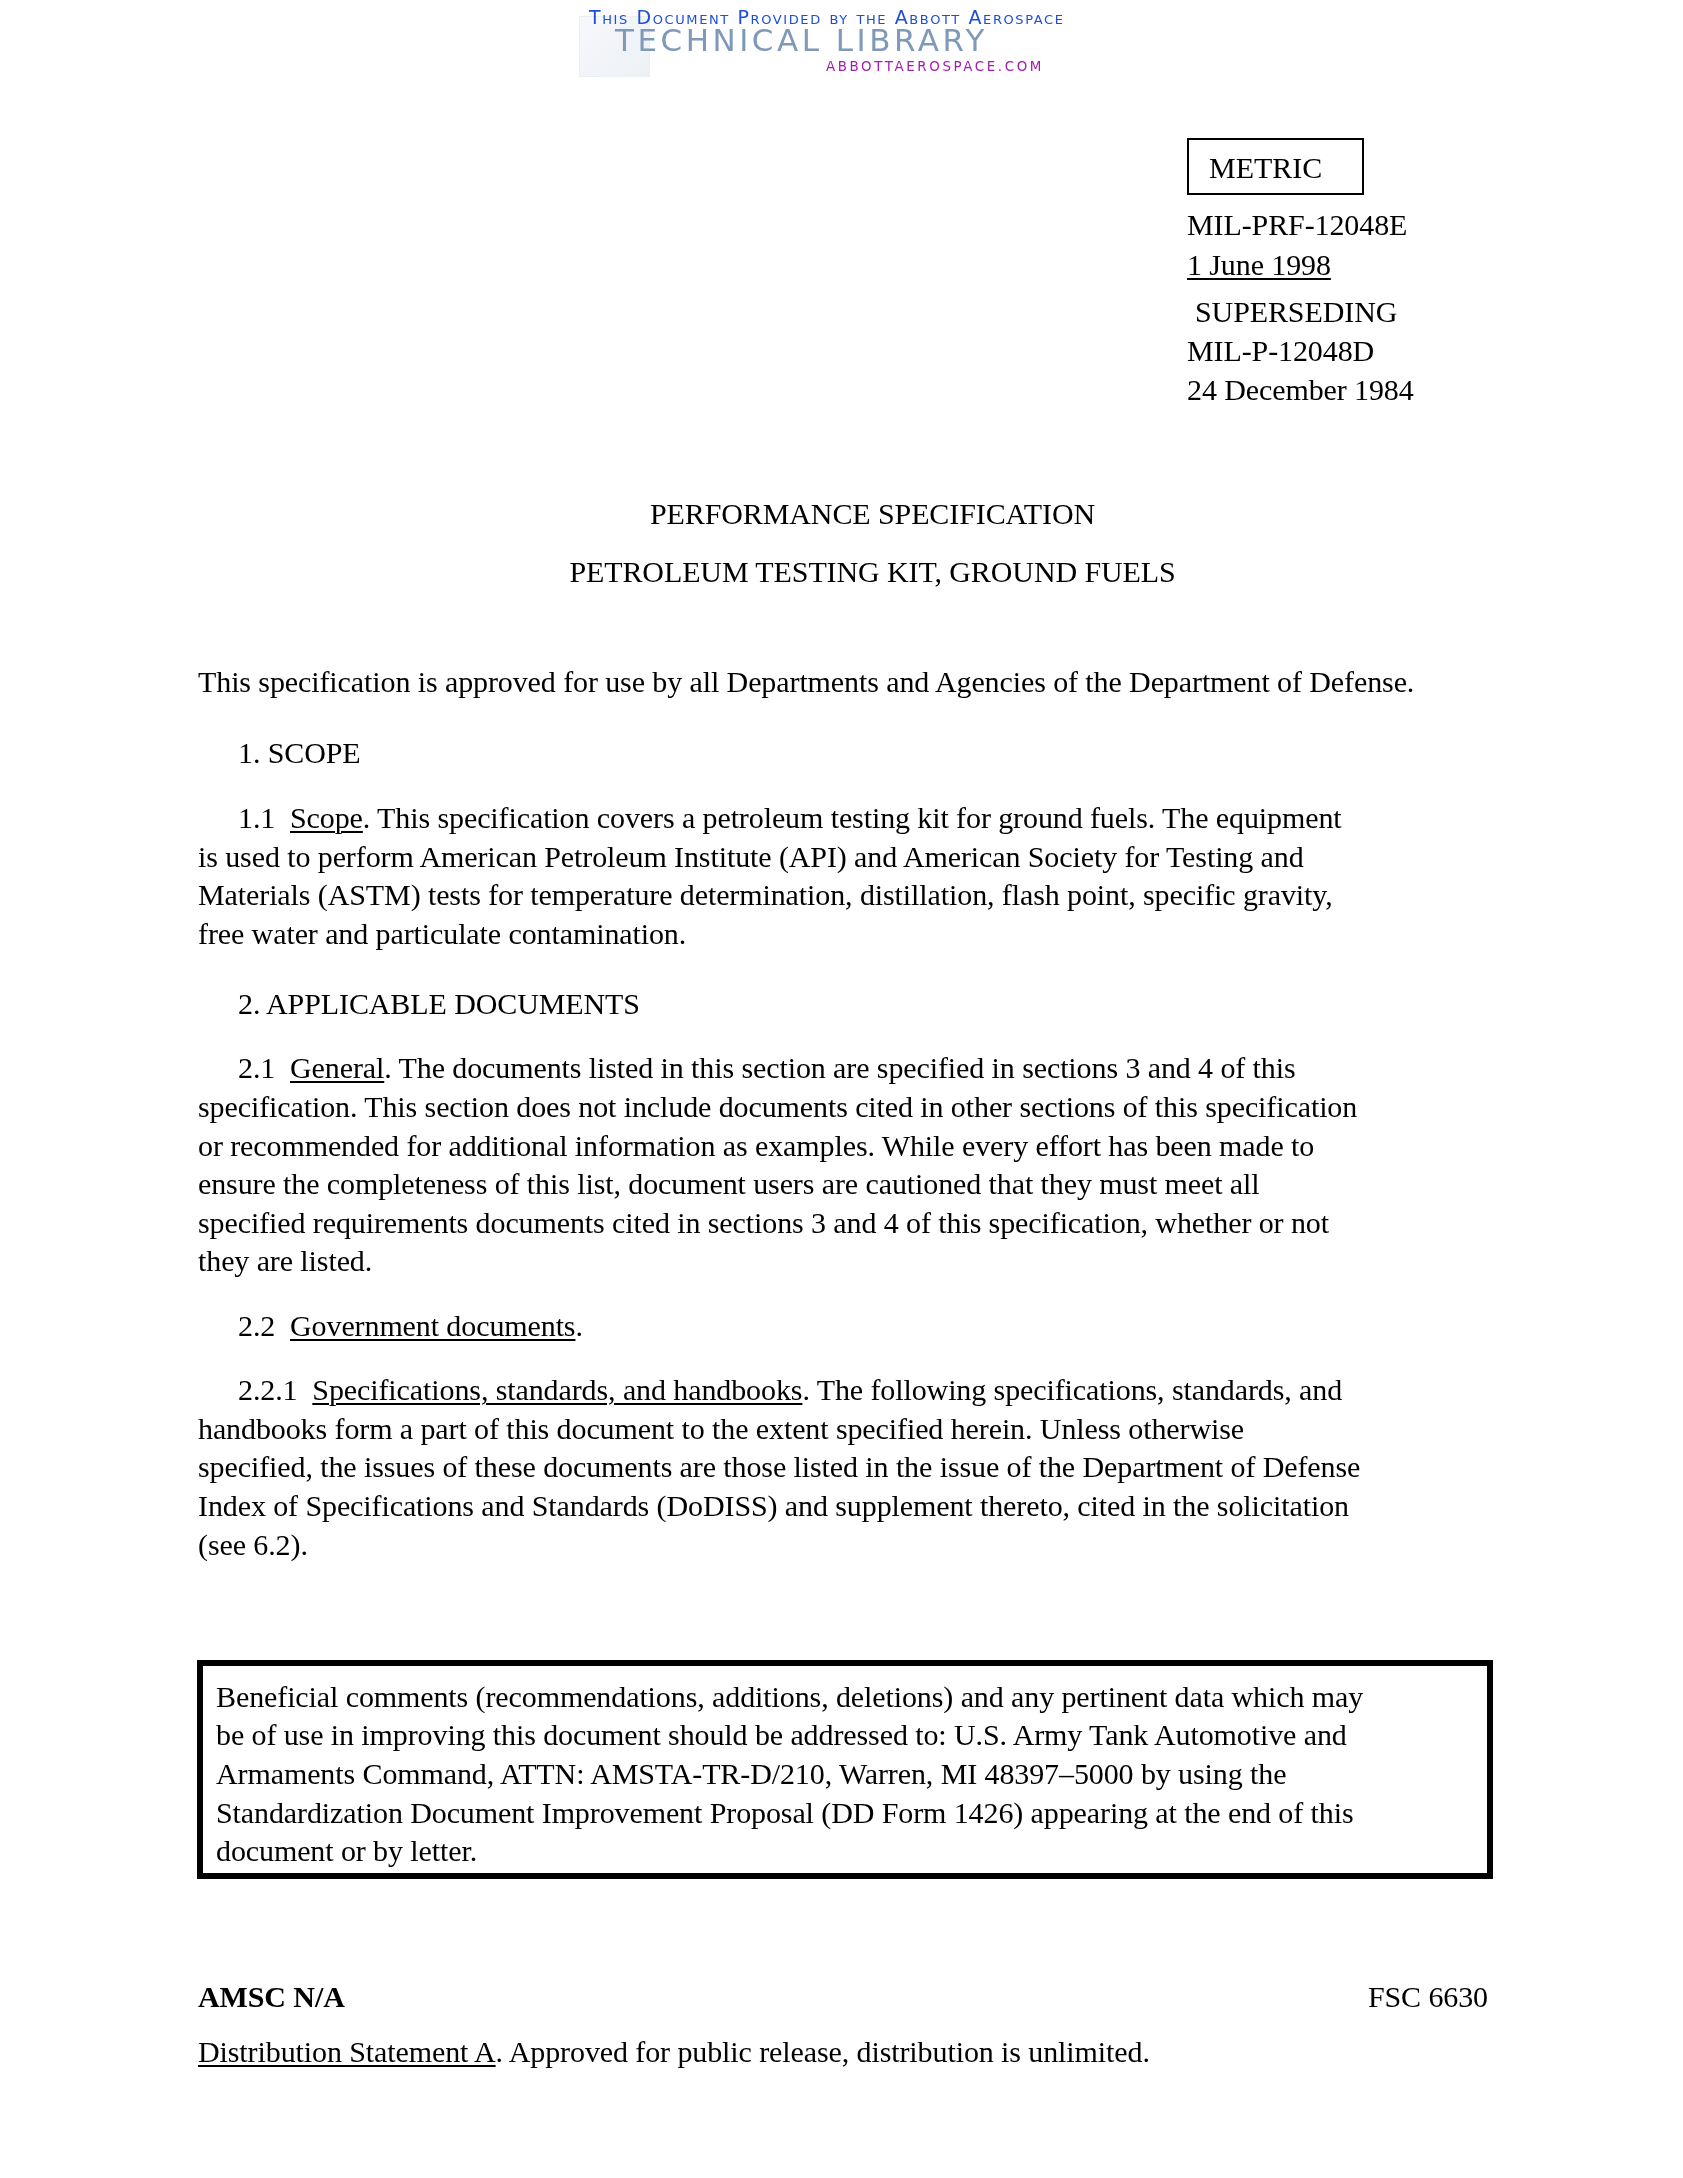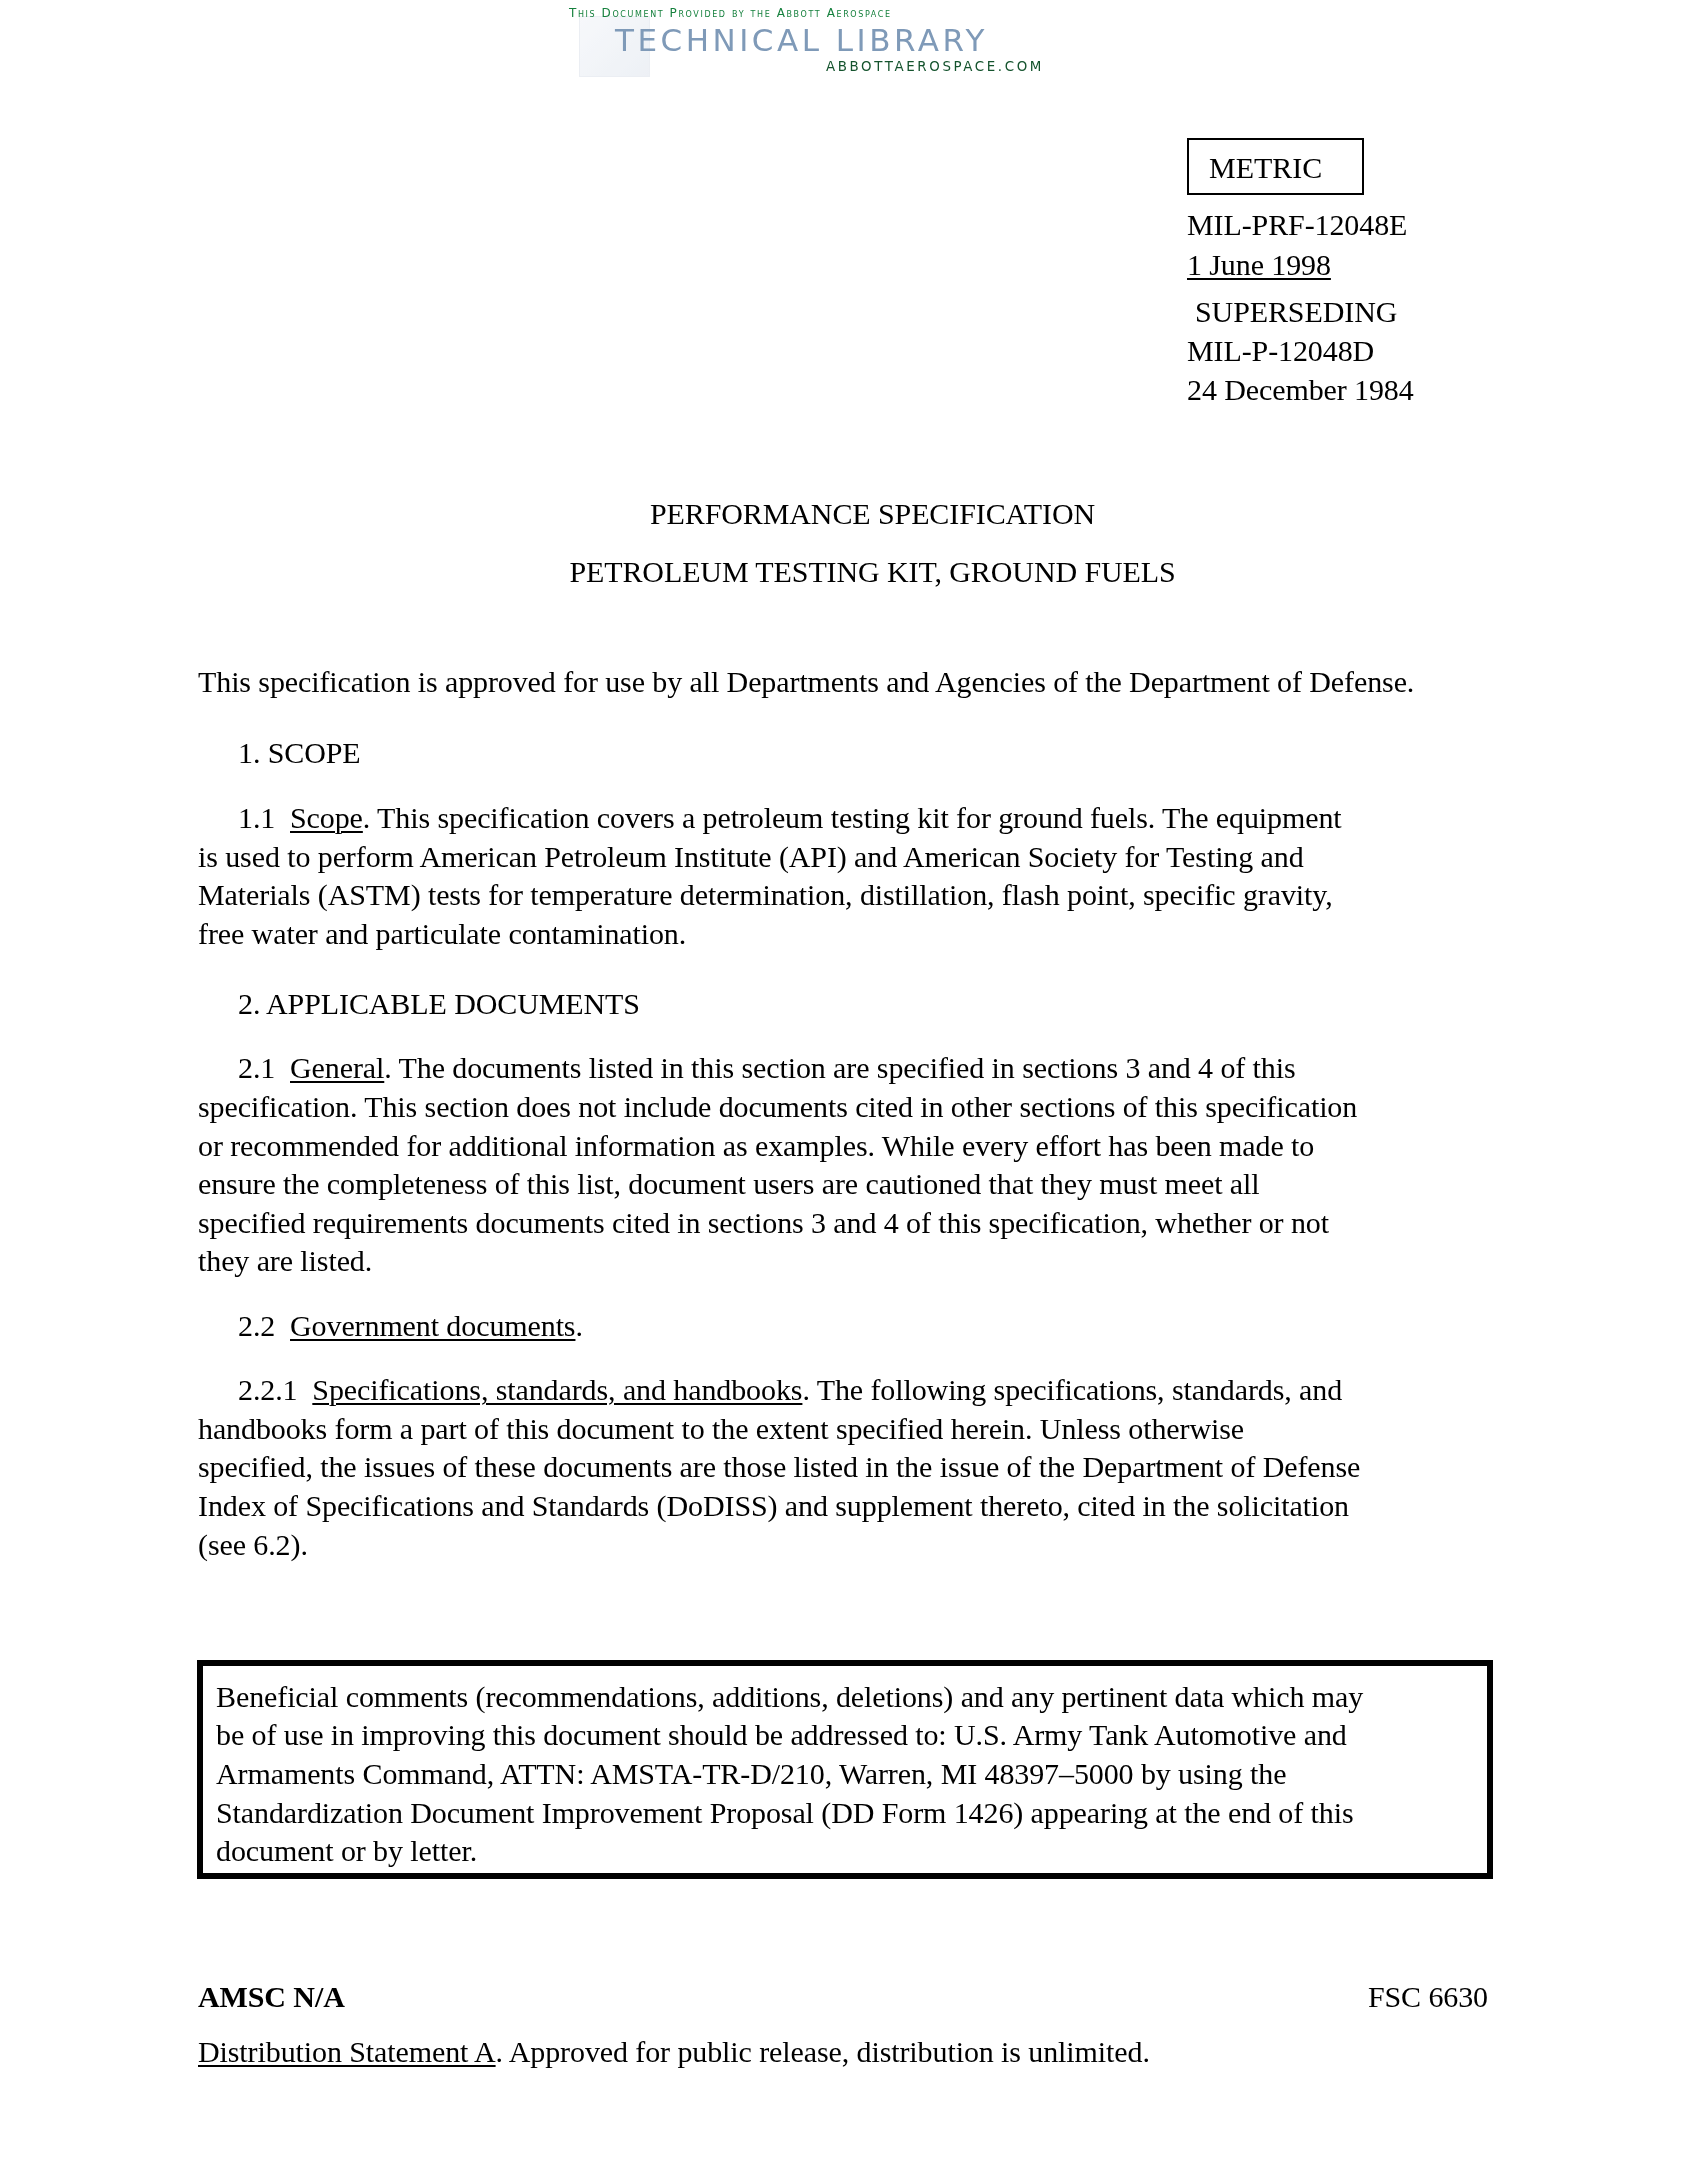--- a/index.html
+++ b/index.html
@@ -4,23 +4,23 @@
 <style>
   html, body { margin: 0; padding: 0; background: #ffffff; }
   body { width: 1683px; height: 2178px; position: relative; overflow: hidden;
          font-family: "Liberation Serif", "DejaVu Serif", serif; color: #000; }
   .ln { position: absolute; font-size: 30px; line-height: 34px; white-space: nowrap; letter-spacing: -0.1px; }
   .u { text-decoration: underline; text-underline-offset: 3px; text-decoration-thickness: 1.5px; }
   .center { left: 0; width: 1683px; text-align: center; padding-left: 31px; }
   
   .wm { position: absolute; left: 569px; top: 4px; width: 540px; height: 79px; }
   .wm-doc { position: absolute; left: 10px; top: 12px; width: 69px; height: 59px; border: 1px solid #e3e8ef; background: linear-gradient(135deg, #f4f6fa, #e6ebf2); opacity: .7; }
-  .wm-line1 { position: absolute; left: 0; top: 2px; width: 525px; font-family: "DejaVu Sans", sans-serif; font-size: 12px; letter-spacing: 1.6px; color: #15803d; font-variant: small-caps; text-transform: none; white-space: nowrap; }
+  .wm-line1 { position: absolute; left: 20px; top: 2px; width: 525px; font-family: "DejaVu Sans", sans-serif; font-size: 19px; letter-spacing: 1.6px; color: #1d4ed8; font-variant: small-caps; text-transform: none; white-space: nowrap; }
   .wm-line2 { position: absolute; left: 46px; top: 18px; font-family: "DejaVu Sans", sans-serif; font-size: 31px; letter-spacing: 3.5px; color: #7f9ab8; white-space: nowrap; }
-  .wm-line3 { position: absolute; left: 257px; top: 55px; font-family: "DejaVu Sans", sans-serif; font-size: 13.4px; letter-spacing: 2.6px; color: #14532d; white-space: nowrap; }
+  .wm-line3 { position: absolute; left: 257px; top: 55px; font-family: "DejaVu Sans", sans-serif; font-size: 13.4px; letter-spacing: 2.6px; color: #a21caf; white-space: nowrap; }
   .metric-box { position: absolute; left: 1187px; top: 138px; width: 177px; height: 57px; border: 2px solid #000; box-sizing: border-box; }
   .metric-box span { position: absolute; left: 20px; top: 11px; font-size: 30px; line-height: 34px; }
   .comment-box { position: absolute; left: 197px; top: 1660px; width: 1296px; height: 219px; border: 6px solid #000000; box-sizing: border-box; }
   .comment-box .cl { position: absolute; left: 13px; font-size: 30px; line-height: 34px; white-space: nowrap; letter-spacing: -0.1px; }
 </style>
 </head>
 <body>
 
 <div class="wm">
   <div class="wm-doc"></div>

